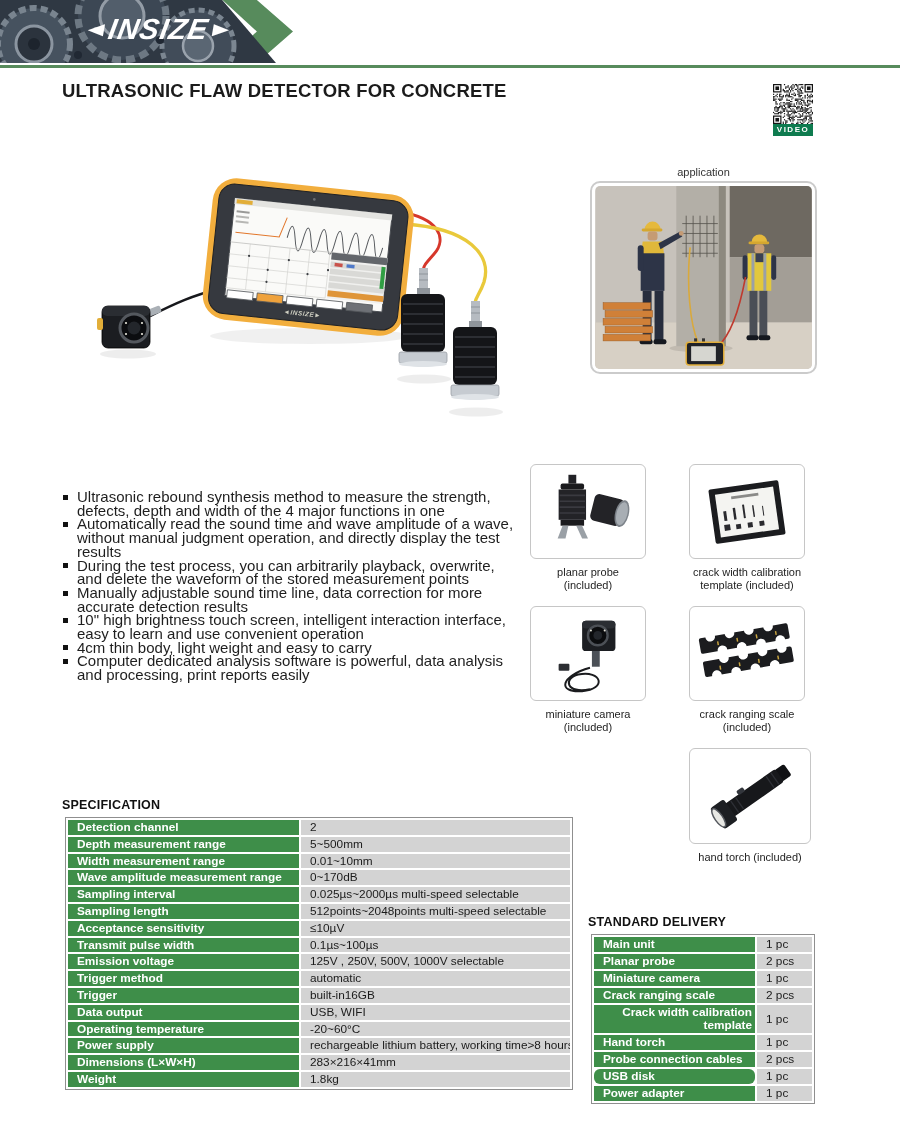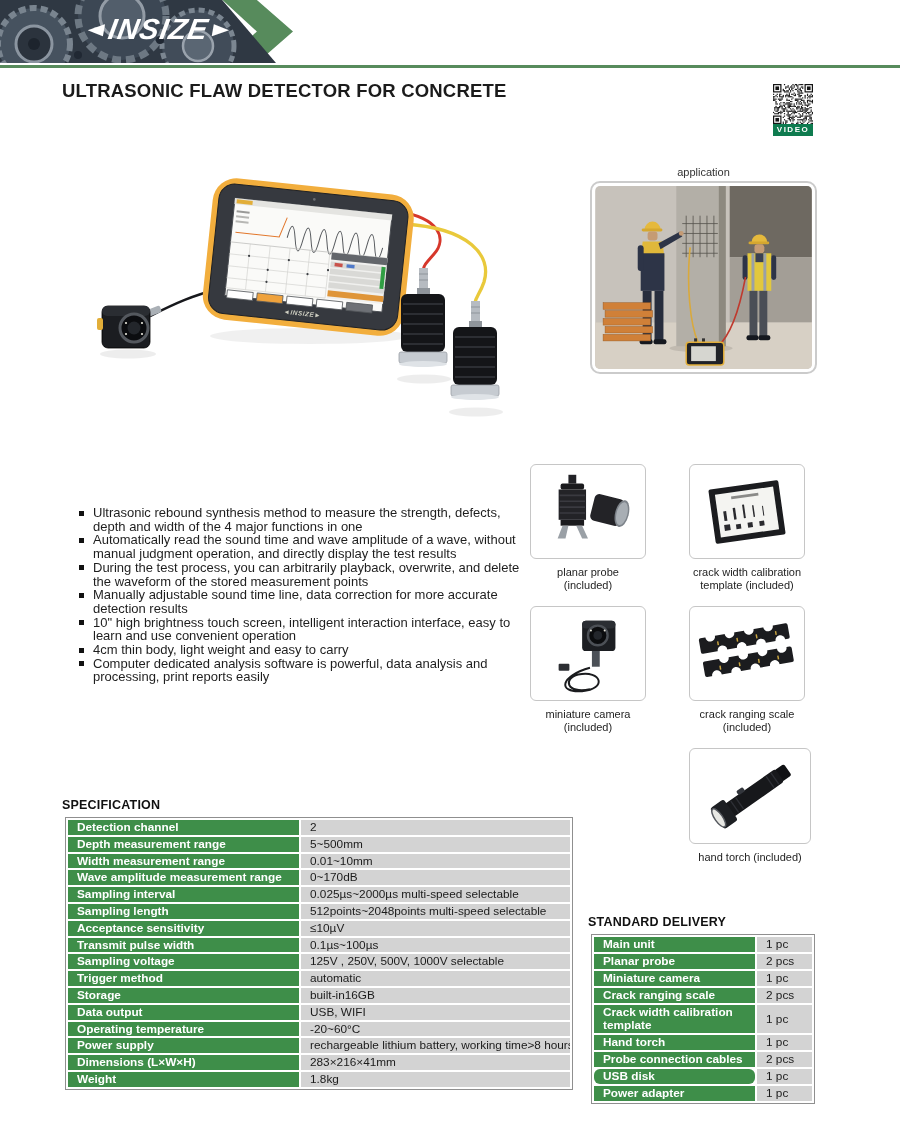--- a/index.html
+++ b/index.html
@@ -28,22 +28,22 @@
 
   
   .product{position:absolute;left:90px;top:178px;width:440px;height:250px;margin:0;}
   .product svg{display:block;width:100%;height:100%;}
   .app-label{position:absolute;left:590px;top:166px;width:227px;text-align:center;font-size:11px;color:#333;}
   .app-photo{position:absolute;left:590px;top:181px;width:227px;height:193px;margin:0;box-sizing:border-box;
              border:2px solid #cbcbcb;border-radius:10px;background:#fff;padding:3px;}
   .app-photo svg{display:block;width:100%;height:100%;border-radius:5px;}
 
   
-  .features{position:absolute;left:62px;top:490px;width:458px;margin:16px;padding:0;list-style:none;
-            font-size:13px;line-height:13.7px;color:#1e1e1e;}
+  .features{position:absolute;left:62px;top:490px;width:458px;margin:0;padding:0;list-style:none;
+            font-size:15px;line-height:13.7px;color:#1e1e1e;}
   .features li{position:relative;padding-left:15px;}
   .features li::before{content:"";position:absolute;left:1px;top:4.6px;width:5px;height:5px;background:#111;}
 
   
   .acc-box{position:absolute;width:116px;height:95px;margin:0;box-sizing:border-box;
            border:1px solid #c6c6c6;border-radius:6px;background:#fff;overflow:hidden;}
   .acc-box svg{display:block;width:100%;height:100%;}
   .acc-label{position:absolute;width:150px;text-align:center;font-size:11px;line-height:12.8px;
              color:#1e1e1e;white-space:pre-line;}
   #acc1{left:530px;top:464px} #lbl1{left:513px;top:566px}
@@ -867,29 +867,29 @@
           </tr>
           <tr>
             <td class="k">Acceptance sensitivity</td>
             <td class="v">≤10µV</td>
           </tr>
           <tr>
             <td class="k">Transmit pulse width</td>
             <td class="v">0.1µs~100µs</td>
           </tr>
           <tr>
-            <td class="k">Sampling voltage</td>
+            <td class="k">Emission voltage</td>
             <td class="v">125V , 250V,  500V, 1000V selectable</td>
           </tr>
           <tr>
             <td class="k">Trigger method</td>
             <td class="v">automatic</td>
           </tr>
           <tr>
-            <td class="k">Storage</td>
+            <td class="k">Trigger</td>
             <td class="v">built-in16GB</td>
           </tr>
           <tr>
             <td class="k">Data output</td>
             <td class="v">USB, WIFI</td>
           </tr>
           <tr>
             <td class="k">Operating temperature</td>
             <td class="v">-20~60°C</td>
           </tr>
@@ -923,21 +923,21 @@
           </tr>
           <tr>
             <td class="k" style="white-space: normal;">Miniature camera</td>
             <td class="v">1 pc</td>
           </tr>
           <tr>
             <td class="k" style="white-space: normal;">Crack ranging scale</td>
             <td class="v">2 pcs</td>
           </tr>
           <tr>
-            <td class="k" style="white-space: normal;">Crack width calibration template</td>
+            <td class="k" style="white-space: normal; text-align: right;">Crack width calibration template</td>
             <td class="v">1 pc</td>
           </tr>
           <tr>
             <td class="k" style="white-space: normal;">Hand torch</td>
             <td class="v">1 pc</td>
           </tr>
           <tr>
             <td class="k" style="white-space: normal;">Probe connection cables</td>
             <td class="v">2 pcs</td>
           </tr>

